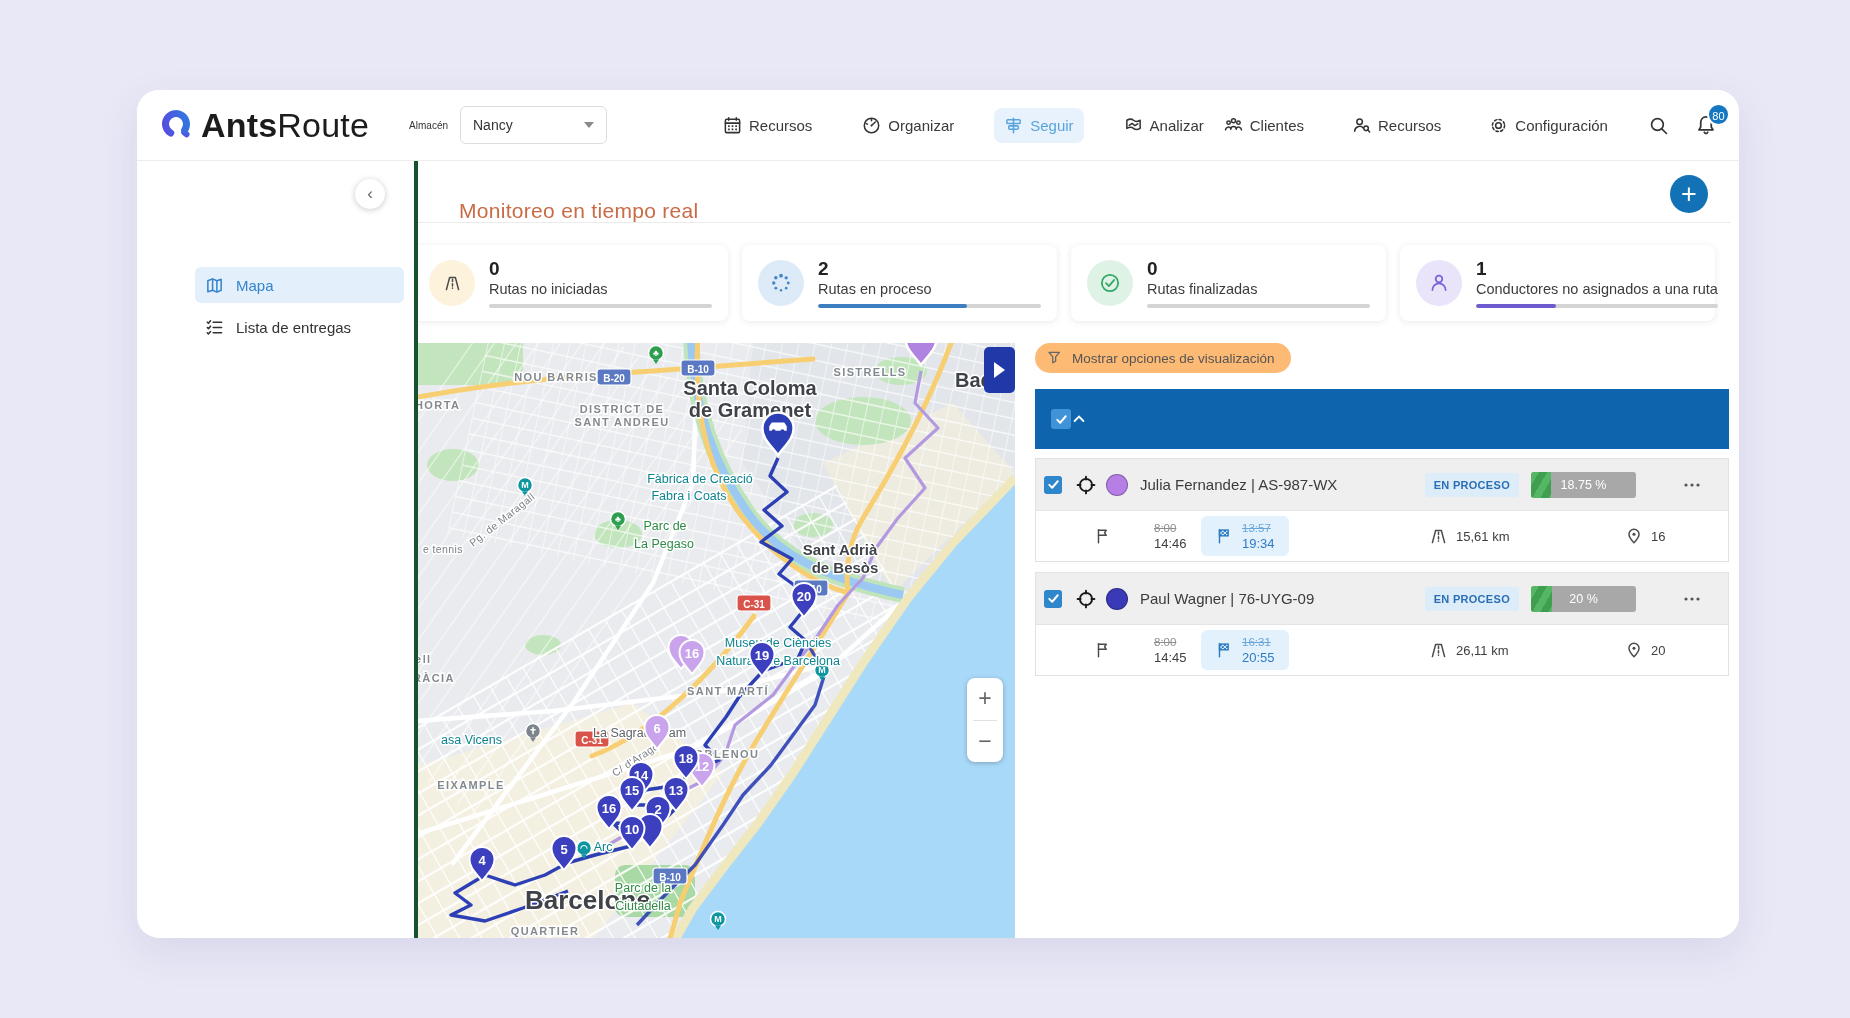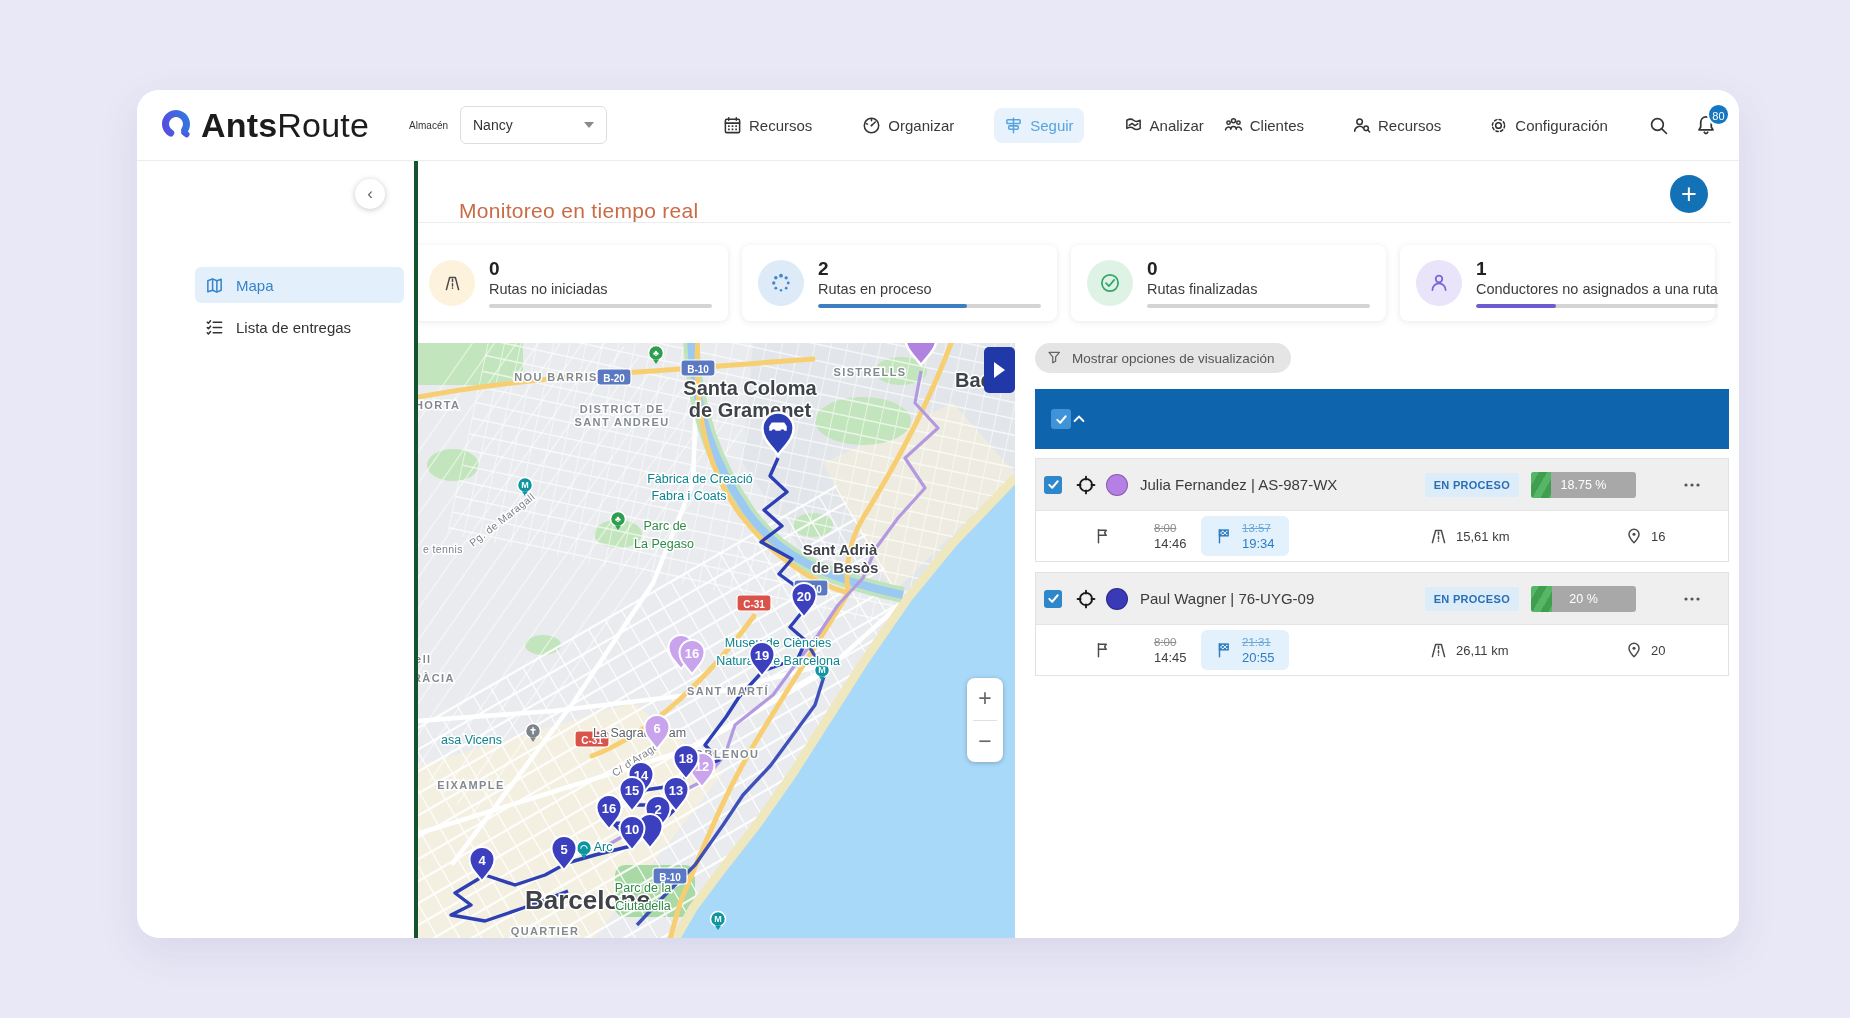--- a/index.html
+++ b/index.html
@@ -45,21 +45,21 @@
   
   .map{position:absolute;left:23px;top:182px;width:622px;height:596px;background:#e7eaed;overflow:hidden;}
   .map svg{display:block;}
   .map-expand{position:absolute;right:0;top:4px;width:31px;height:46px;background:#2038a8;border:none;border-radius:5px;cursor:pointer;z-index:5;display:flex;align-items:center;justify-content:center;}
   .map-expand .tri{width:0;height:0;border-top:8px solid transparent;border-bottom:8px solid transparent;border-left:11px solid #fff;}
   .zoom-ctl{position:absolute;right:12px;top:335px;width:36px;height:84px;background:#fff;border-radius:8px;box-shadow:0 1px 5px rgba(0,0,0,.25);z-index:5;display:flex;flex-direction:column;}
   .zoom-ctl button{flex:1;border:none;background:none;font-size:23px;color:#666;cursor:pointer;padding:0;line-height:1;}
   .zoom-ctl .zdiv{height:1px;background:#e0e0e0;margin:0 6px;}
   
   .panel{position:absolute;left:665px;top:182px;width:694px;}
-  .filter-pill{display:inline-flex;align-items:center;gap:9px;height:30px;padding:0 16px 0 12px;border-radius:16px;background:#e5e5e5;font-size:13.5px;color:#555;cursor:pointer;border:none;}
+  .filter-pill{display:inline-flex;align-items:center;gap:9px;height:30px;padding:0 16px 0 12px;border-radius:16px;background:#fdba74;font-size:13.5px;color:#555;cursor:pointer;border:none;}
   .group-header{margin-top:16px;height:60px;background:#0e65ae;display:flex;align-items:center;padding:0 24px 0 8px;cursor:pointer;}
   .group-header .glabel{color:#fff;font-size:13.5px;font-weight:700;margin-left:14px;letter-spacing:.2px;flex:1;}
   .cb{width:18px;height:18px;border-radius:3px;background:#2e86cb;display:inline-flex;align-items:center;justify-content:center;flex:none;cursor:pointer;}
   .group-header .cb{background:#3f93d6;width:20px;height:20px;margin-left:8px;}
   .drv-block{margin-top:9px;border:1px solid #e2e2e2;background:#fff;}
   .drv-block + .drv-block{margin-top:10px;}
   .drv-head{height:51px;background:#efefef;display:flex;align-items:center;padding:0 0 0 8px;}
   .crosshair{margin-left:14px;display:flex;flex:none;cursor:pointer;}
   .drv-color{width:22px;height:22px;border-radius:50%;margin-left:10px;flex:none;border:1px solid rgba(0,0,0,.25);}
   .drv-name{font-size:15px;color:#3b3b3b;margin-left:12px;flex:1;white-space:nowrap;overflow:hidden;}
@@ -836,21 +836,21 @@
                         <rect x="5" y="3.4" width="2.4" height="2.2"></rect>
                         <rect x="9.8" y="3.4" width="2.4" height="2.2"></rect>
                         <rect x="7.4" y="5.6" width="2.4" height="2.1"></rect>
                         <rect x="12.2" y="5.6" width="2.4" height="2.1"></rect>
                         <rect x="5" y="7.7" width="2.4" height="2.1"></rect>
                         <rect x="9.8" y="7.7" width="2.4" height="2.1"></rect>
                       </g>
                     </svg>
                   </span>
          <span class="times">
-                    <span class="t-old">21:31</span>
+                    <span class="t-old">16:31</span>
                     <span class="t-new">20:55</span>
                   </span>
        </span>
      </div>
      <div class="dcell c3">
        <span style="display:flex">
                   <svg width="19" height="19" viewBox="0 0 20 20" fill="none" stroke="#4a4a4a" stroke-width="1.6" stroke-linecap="round" stroke-linejoin="round">
                     <path d="M7 3.6 L3.6 16.4 M13 3.6 L16.4 16.4 M7 3.6 H13"></path>
                     <line x1="10" y1="5.6" x2="10" y2="15" stroke-dasharray="2.4 2.2"></line>
                   </svg>

